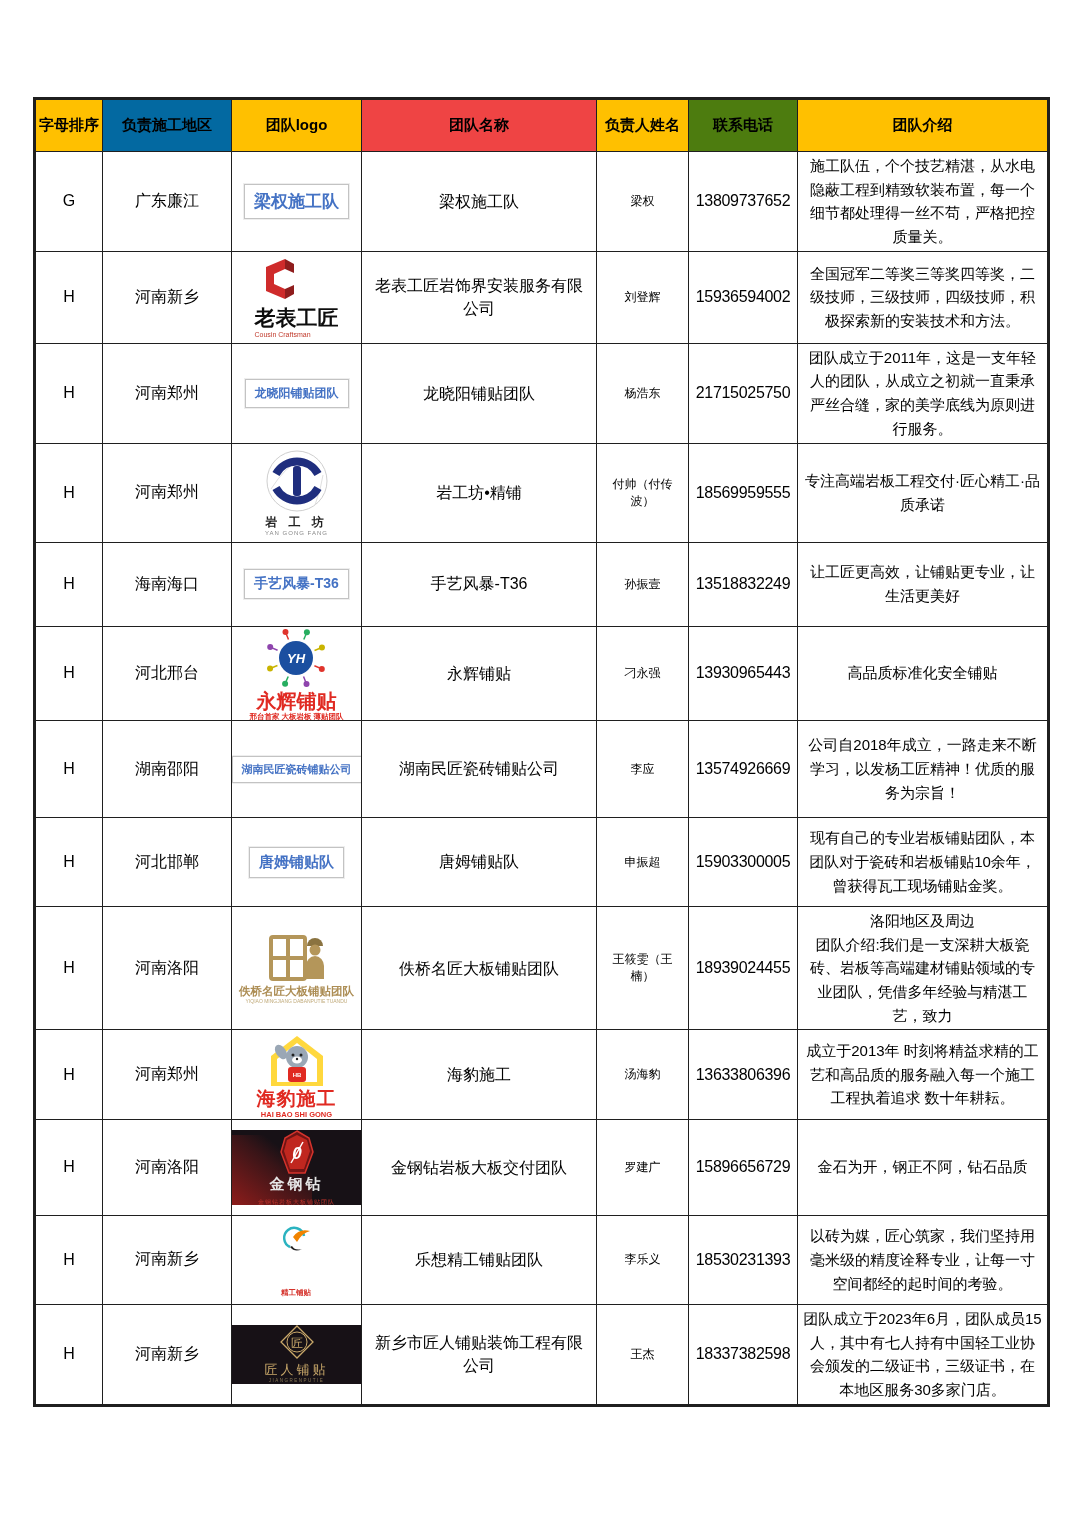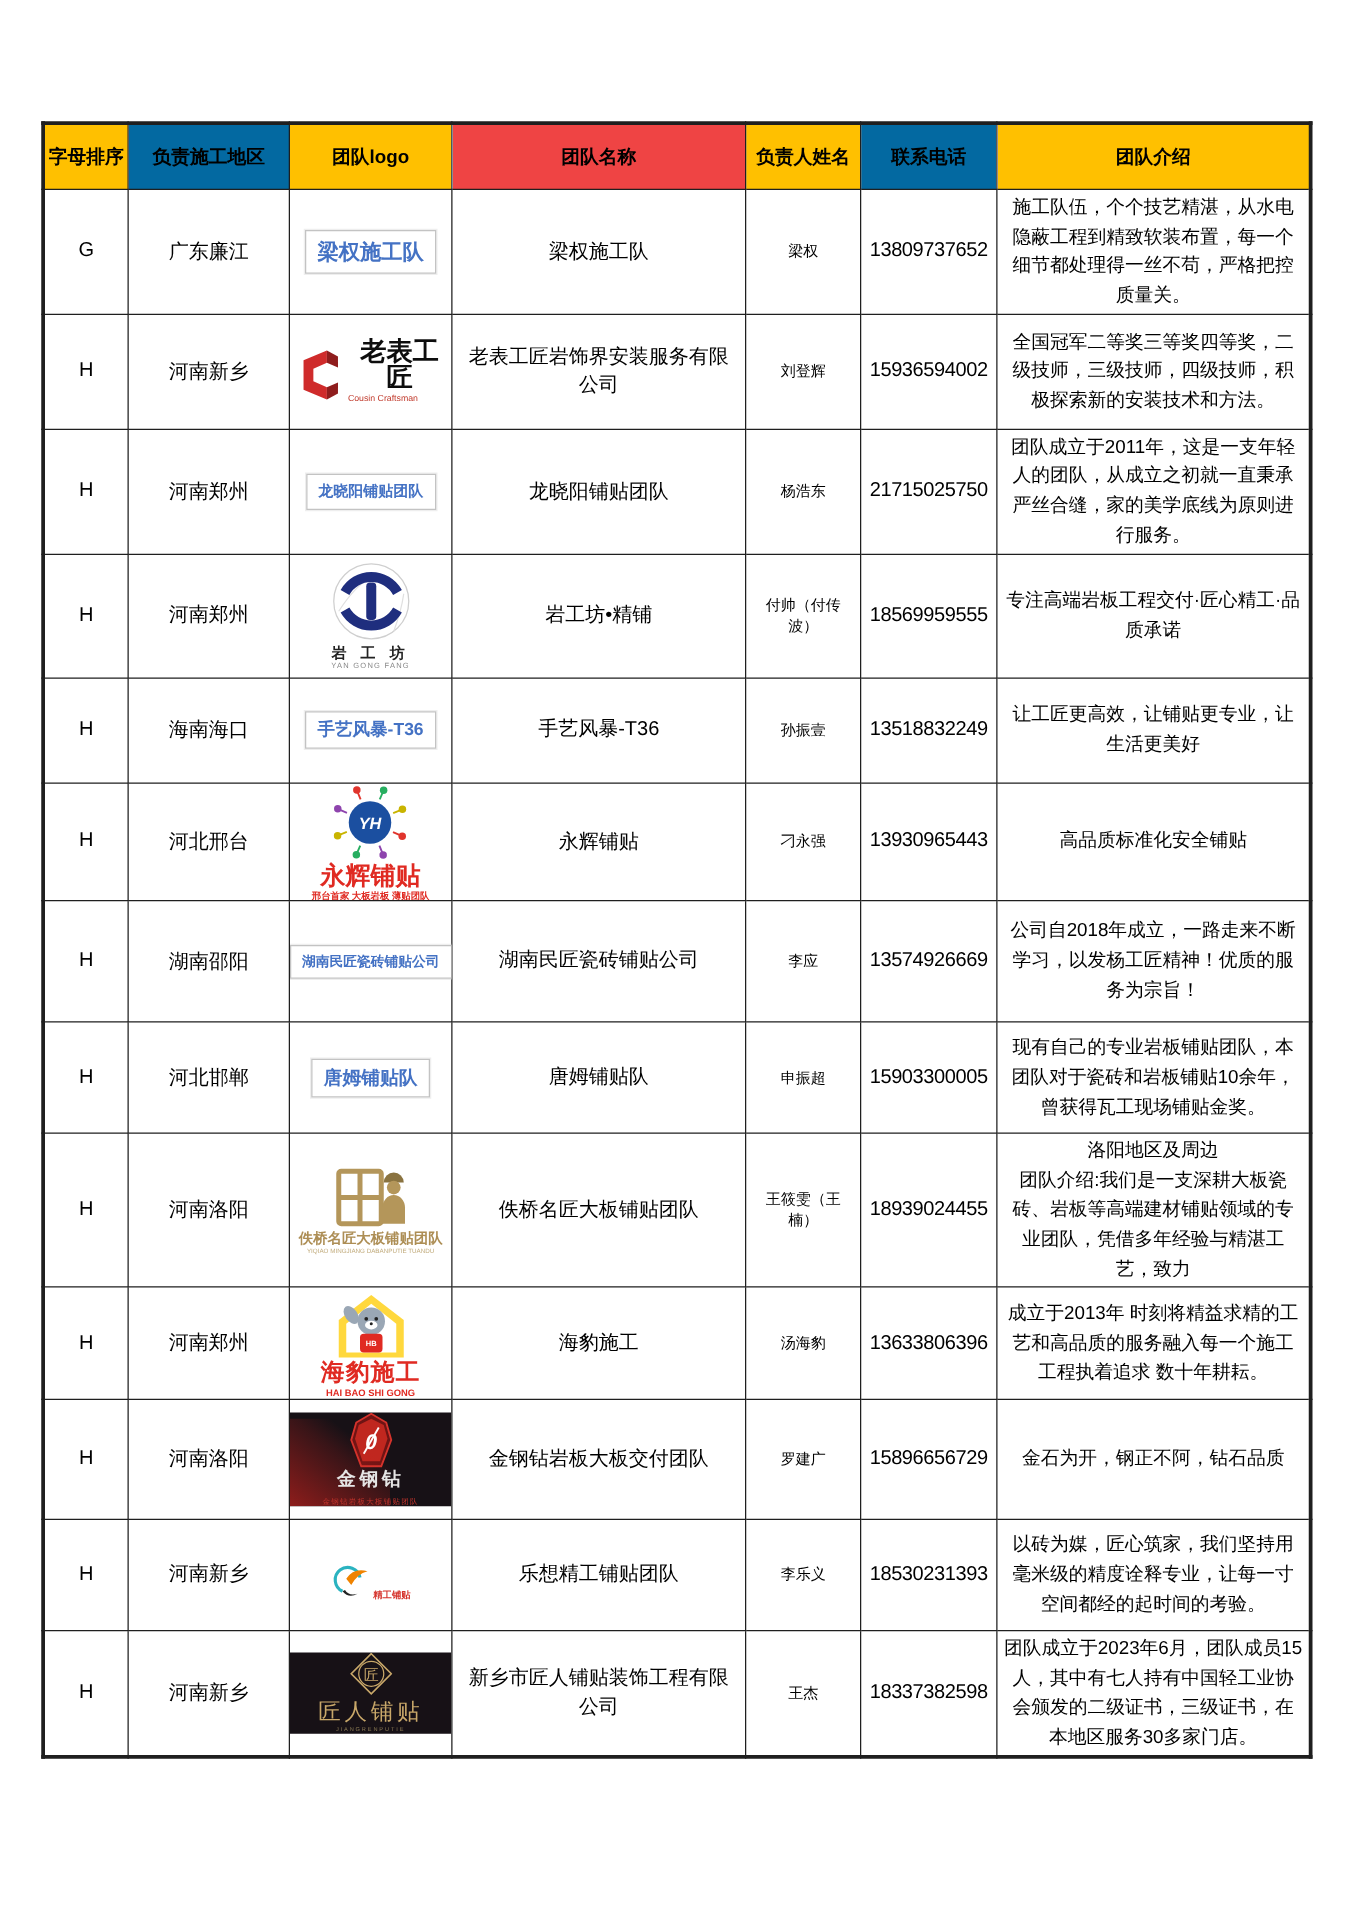--- a/index.html
+++ b/index.html
@@ -14,39 +14,39 @@
   td.c-person{font-size:12px;line-height:1.4;padding:2px 4px;}
   td.c-phone{font-size:16px;letter-spacing:-0.3px;padding:0 1px;}
   td.c-intro{font-size:15px;line-height:1.58;text-align:left;padding:2px 5px;white-space:pre-wrap;}
   td.c-intro.center{text-align:center;}
   td.c-logo{padding:0;}
   .logo-wrap{width:100%;height:100%;display:flex;align-items:center;justify-content:center;}
   
   .tbox{display:inline-block;background:#fff;border:1px solid #c3c3c3;box-shadow:0 0 0 1px #eee;padding:5px 9px;font-weight:bold;white-space:nowrap;}
   
   .vstack{display:flex;flex-direction:column;align-items:center;justify-content:center;gap:1px;}
-  .hstack{display:flex;flex-direction:row;align-items:flex-end;justify-content:center;gap:5px;}
+  .hstack{display:flex;flex-direction:column;align-items:flex-start;justify-content:center;gap:5px;}
   .logo-card{width:100%;height:100%;display:flex;flex-direction:column;align-items:center;justify-content:center;position:relative;overflow:hidden;}
   .card-dark{background:#171116;}
   .card-dark .rays{position:absolute;left:0;bottom:0;width:80px;height:70px;background:linear-gradient(38deg,rgba(205,35,30,0.65),rgba(205,35,30,0.18) 55%,transparent 72%);}
   .laobiao-title{font-size:21px;font-weight:bold;color:#0d0d0d;line-height:1;}
   .laobiao-sub{font-size:7px;color:#c0392b;line-height:1;margin-top:2px;}
   .ygf-title{font-size:12px;font-weight:bold;color:#222;letter-spacing:4px;line-height:1;margin-top:2px;}
   .ygf-sub{font-size:6px;color:#888;letter-spacing:1px;line-height:1;margin-top:1px;}
   .yh-title{font-size:20px;font-weight:bold;color:#e02a22;line-height:1.1;}
   .yh-sub{font-size:7.5px;font-weight:bold;color:#e02a22;line-height:1;}
   .yq-title{font-size:11.5px;font-weight:bold;color:#ad8e55;line-height:1.1;white-space:nowrap;}
   .yq-sub{font-size:5px;color:#c0aa7a;line-height:1;white-space:nowrap;}
   .hb-title{font-size:19px;font-weight:bold;color:#e02a22;line-height:1.1;letter-spacing:1px;}
   .hb-sub{font-size:7.5px;font-weight:bold;color:#e02a22;line-height:1;}
   .jgz-title{font-size:15px;font-weight:bold;color:#e5e5e5;letter-spacing:3px;line-height:1.2;z-index:1;}
   .jgz-sub{font-size:6px;color:#c2342c;line-height:1;margin-top:6px;letter-spacing:1px;z-index:1;}
   .lx-title{font-size:7.5px;font-weight:bold;color:#d5332c;line-height:1;margin-top:32px;}
   .jr-emblem{margin-bottom:3px;}
-  .jr-title{font-size:18px;color:#c9a86a;letter-spacing:3px;line-height:1.2;font-family:"Liberation Serif","DejaVu Serif",serif;}
+  .jr-title{font-size:13px;color:#c9a86a;letter-spacing:3px;line-height:1.2;font-family:"Liberation Serif","DejaVu Serif",serif;}
   .jr-sub{font-size:4.5px;color:#8a7a55;letter-spacing:1.5px;line-height:1;margin-top:2px;}
 </style>
 </head>
 <body>
 
 <div class="sheet">
   <table class="teams">
     <colgroup>
         <col style="width: 68px;">
         <col style="width: 129px;">
@@ -56,21 +56,21 @@
         <col style="width: 109px;">
         <col style="width: 251px;">
       </colgroup>
     <thead>
         <tr style="height: 53px;">
           <th style="background: rgb(255, 192, 0);">字母排序</th>
           <th style="background: #0369a1;">负责施工地区</th>
           <th style="background: rgb(255, 192, 0);">团队logo</th>
           <th style="background: #ef4444;">团队名称</th>
           <th style="background: rgb(255, 192, 0);">负责人姓名</th>
-          <th style="background: #0369a1;">联系电话</th>
+          <th style="background: #4d7c0f;">联系电话</th>
           <th style="background: rgb(255, 192, 0);">团队介绍</th>
         </tr>
       </thead>
     <tbody>
         <tr style="height: 95px;">
           <td class="c-letter">G</td>
           <td class="c-region">广东廉江</td>
           <td class="c-logo">
             <div class="logo-wrap">
               <div class="tbox" style="color: rgb(68, 114, 196); font-size: 17px;">梁权施工队</div>

